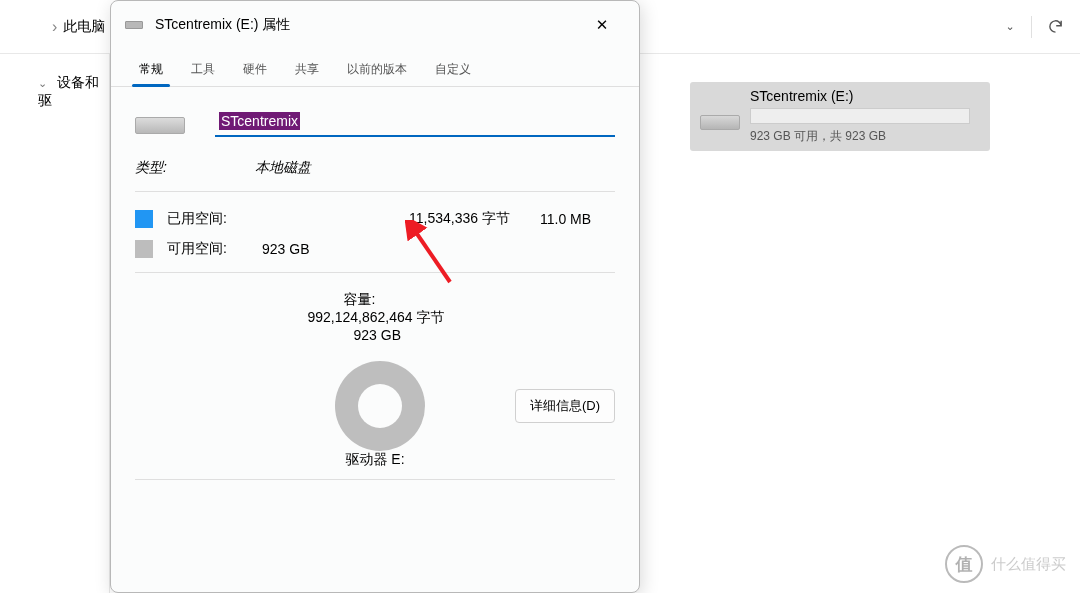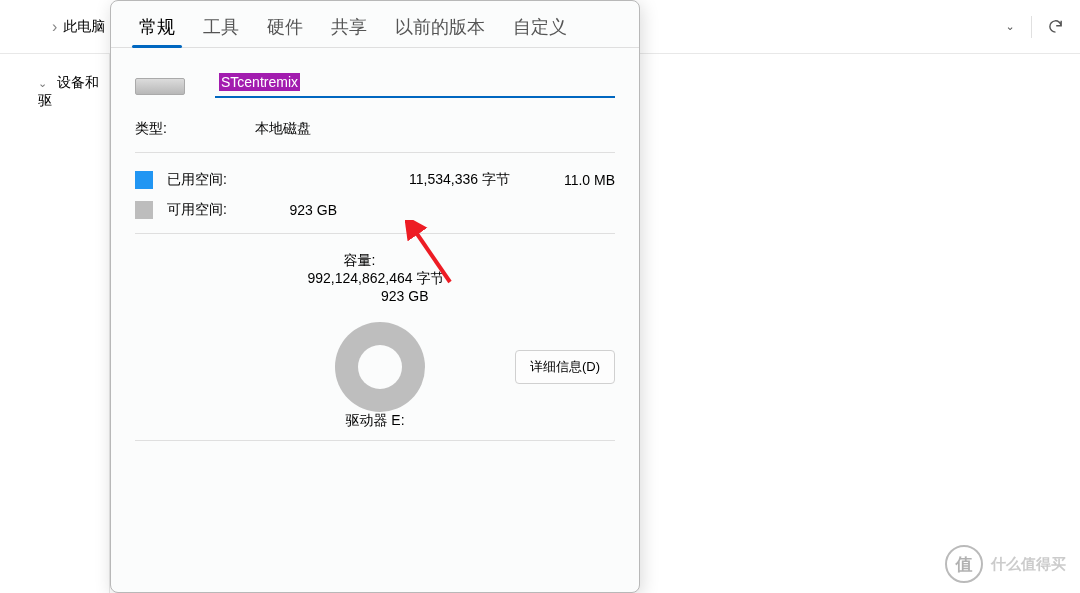--- a/index.html
+++ b/index.html
@@ -206,21 +206,21 @@
     }
     .tabs {
       display: flex;
       padding: 0 14px;
       gap: 0;
       margin-top: 6px;
       border-bottom: 1px solid #dfdfdf;
     }
     .tab {
       padding: 8px 14px;
-      font-size: 18px;
+      font-size: 12px;
       color: #555;
       position: relative;
     }
     .tab.active {
       color: #000;
     }
     .tab.active::after {
       content: '';
       position: absolute;
       bottom: -1px;
@@ -257,29 +257,30 @@
     }
     .name-input {
       flex: 1;
       border: none;
       border-bottom: 2px solid #0067c0;
       padding: 6px 4px;
       font-size: 14px;
       background: transparent;
     }
     .name-input .sel {
-      background: #a21caf;
+      background: #701a75;
       color: #fff;
       padding: 1px 2px;
     }
     .info-row {
       display: flex;
       font-size: 14px;
       margin-bottom: 12px;
       align-items: flex-end;
+      font-style: italic;
     }
     .info-label {
       width: 120px;
       color: #000;
     }
     .info-value {
       color: #000;
     }
     .red-box {
       border: 3px solid #ed1c24;
@@ -300,21 +301,21 @@
     }
     .color-sq {
       width: 18px;
       height: 18px;
       margin-right: 14px;
     }
     .sq-blue { background: #2196f3; }
     .sq-grey { background: #bdbdbd; }
     .space-label { width: 95px; }
     .space-bytes { flex: 1; text-align: right; padding-right: 30px; }
-    .space-size { width: 75px; text-align: right; }
+    .space-size { width: 75px; }
     .capacity-row {
       display: flex;
       align-items: center;
       font-size: 14px;
       margin-bottom: 18px;
       padding-left: 32px;
       flex-direction: column;
     }
     .donut-row {
       display: flex;
@@ -377,21 +378,21 @@
       display: flex;
       align-items: center;
       justify-content: center;
       font-weight: bold;
       color: #666;
       font-size: 17px;
     }
     .wm-text {
       color: #999;
       font-size: 15px;
-      font-weight: 700;
+      font-weight: 400;
     }
   </style>
 </head>
 <body>
 
 <div class="explorer-bg">
   <div class="top-bar">
     <div class="nav-btns">
       <div class="nav-btn"></div>
     </div>
@@ -418,26 +419,39 @@
       </div>
     </div>
 
     <div class="main-content">
       <div class="device-row">
         <div class="device-card partial" style="position:relative; width:30px; overflow:hidden; padding:6px 0;">
 
           <span class="drive-icon" style="visibility:hidden"></span>
         </div>
 
+        <div class="device-card selected" style="margin-left:520px">
+          <span class="drive-icon"></span>
+          <div class="drive-info">
+            <div class="drive-name">STcentremix (E:)</div>
+            <div class="drive-bar"></div>
+            <div class="drive-free">923 GB 可用，共 923 GB</div>
+          </div>
+        </div>
       </div>
     </div>
   </div>
 </div>
 
 <div class="dialog">
+  <div class="dialog-titlebar">
+    <span class="dialog-hdd-icon"></span>
+    <span class="dialog-title">STcentremix (E:) 属性</span>
+    <span class="dialog-close">✕</span>
+  </div>
 
   <div class="tabs">
     <div class="tab active">常规</div>
     <div class="tab">工具</div>
     <div class="tab">硬件</div>
     <div class="tab">共享</div>
     <div class="tab">以前的版本</div>
     <div class="tab">自定义</div>
   </div>
 

